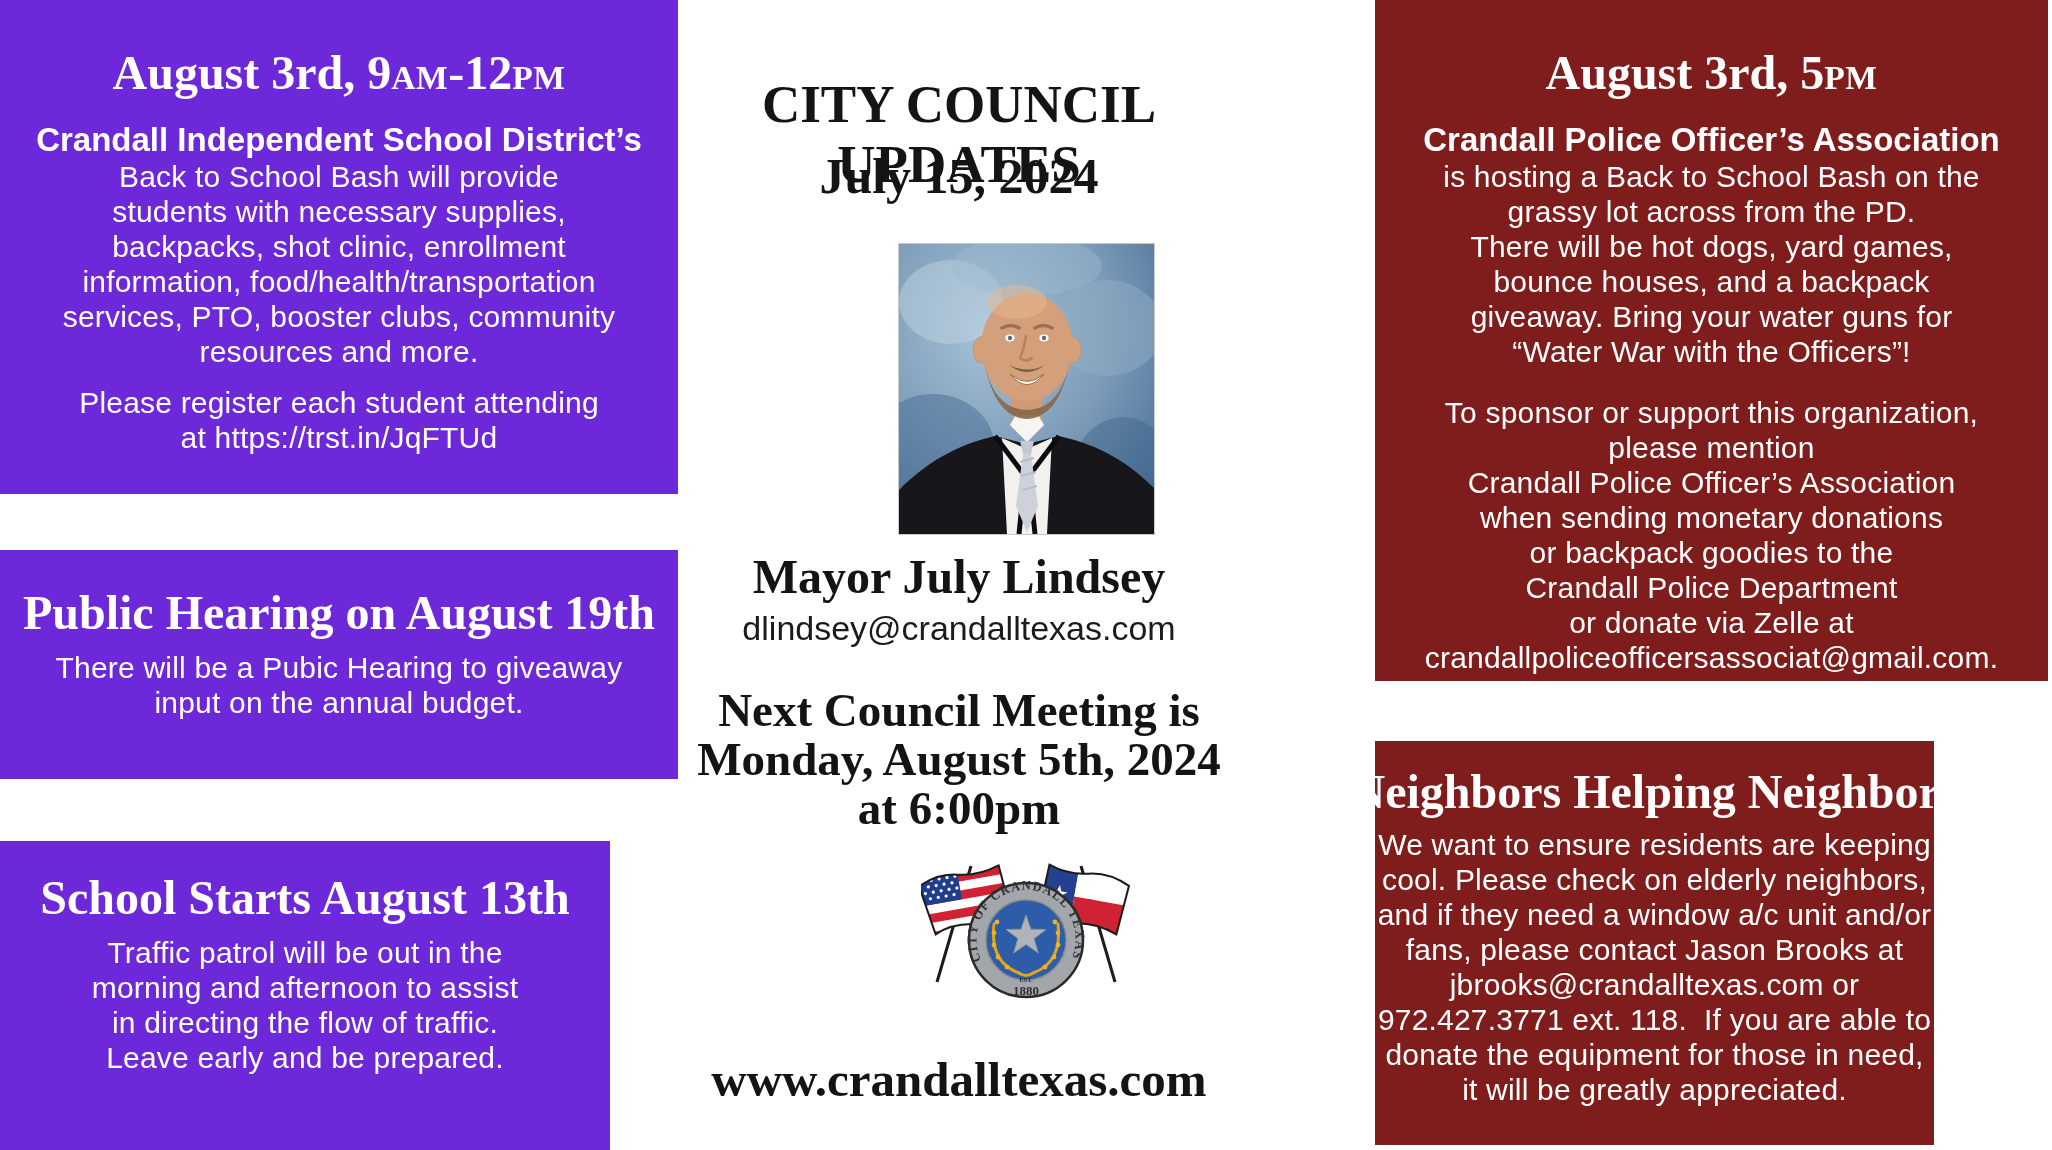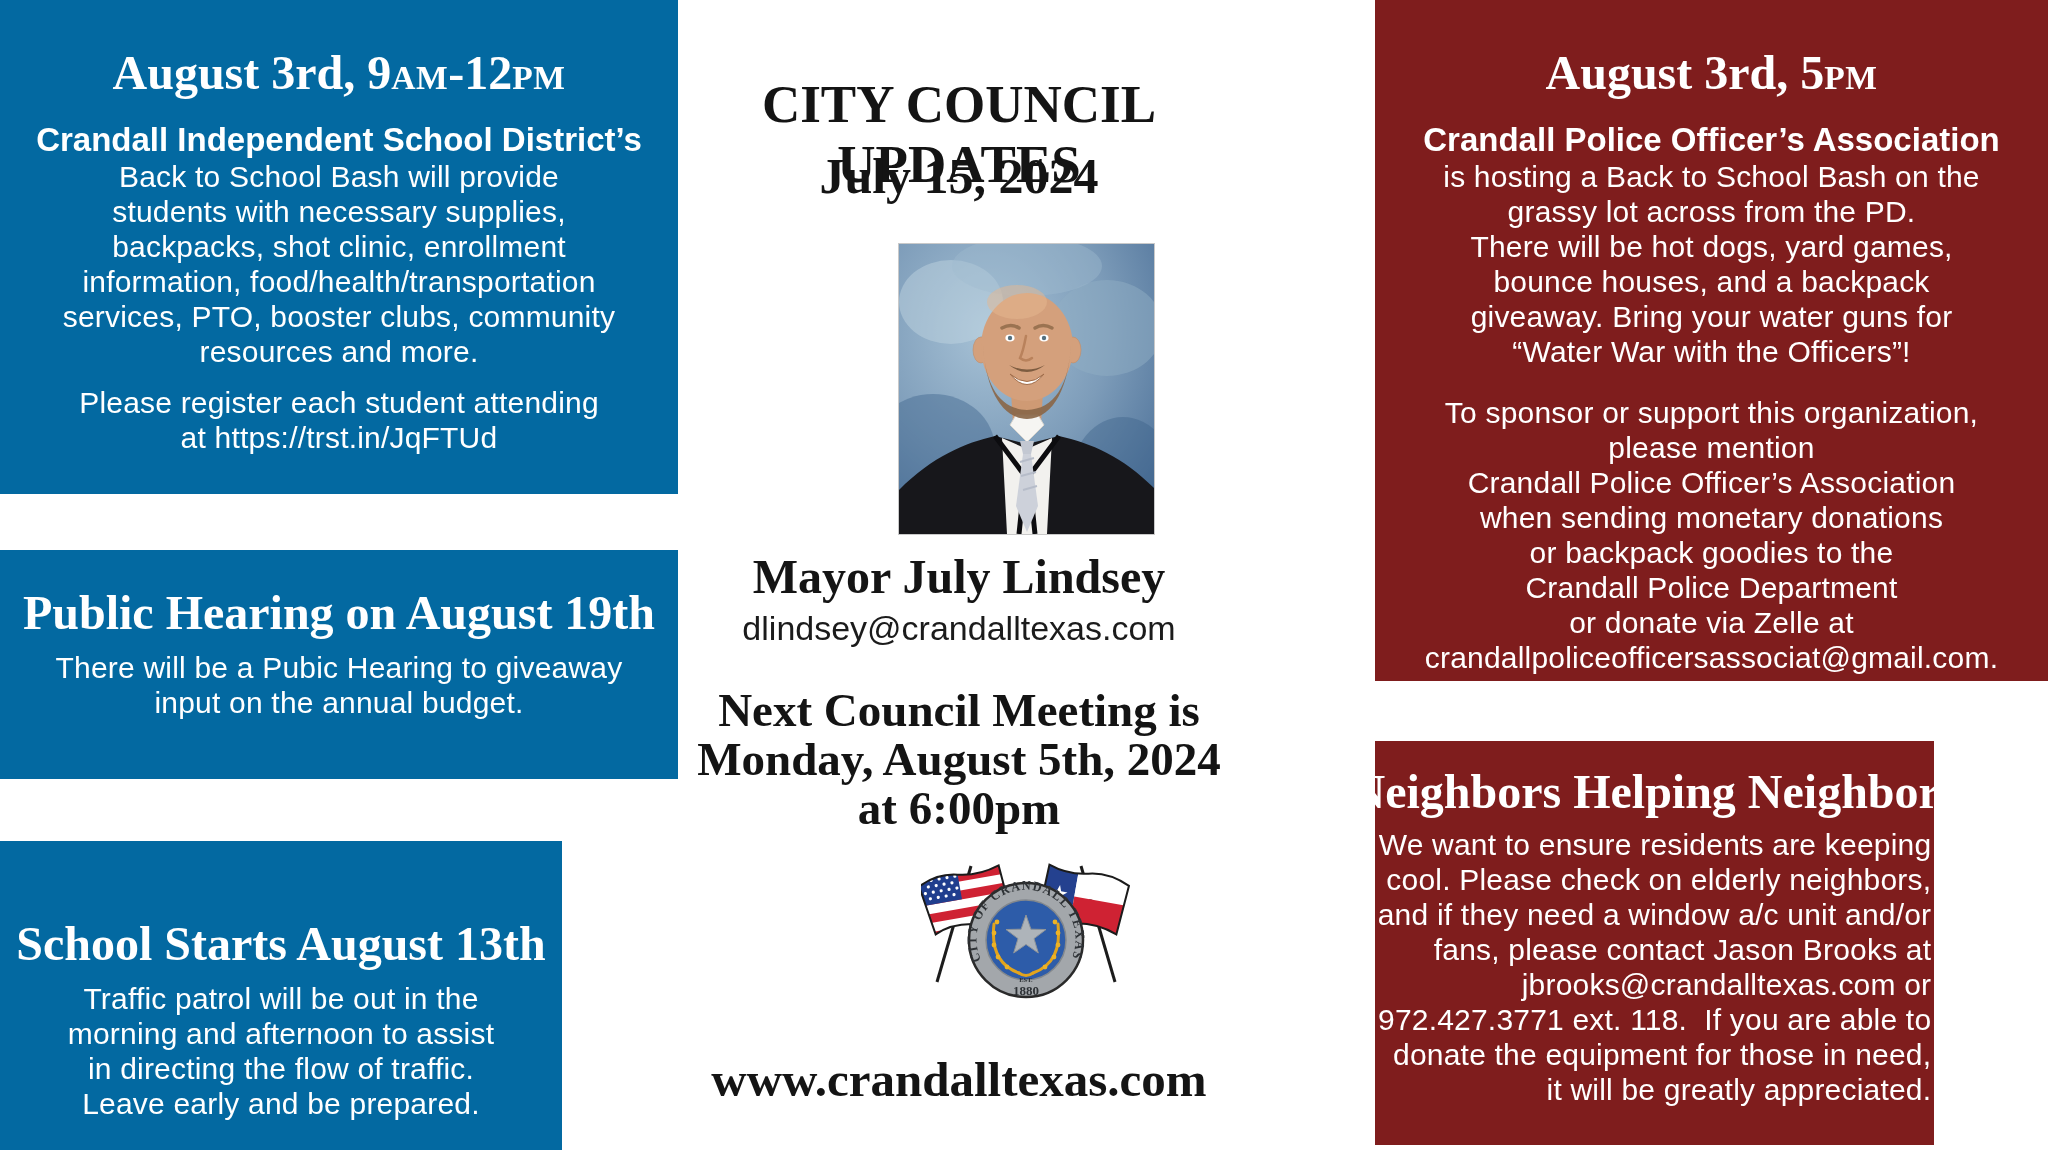--- a/index.html
+++ b/index.html
@@ -6,21 +6,21 @@
   .stage {
     position:relative; width:2052px; height:1150px;
     background:#ffffff; overflow:hidden;
     font-family:"Liberation Sans", sans-serif;
   }
   .panel {
     position:absolute; color:#ffffff; text-align:center;
     display:flex; flex-direction:column; align-items:center;
     box-sizing:border-box;
   }
-  .red  { background:#0369a1; }
+  .red  { background:#6d28d9; }
   .blue { background:#7f1d1d; }
   .panel-heading {
     font-family:"Liberation Serif", serif; font-weight:700;
     font-size:48px; line-height:58px; white-space:nowrap;
   }
   .panel-heading .sc { font-size:0.70em; letter-spacing:0.5px; }
   .panel-sub {
     font-family:"Liberation Sans", sans-serif; font-weight:700;
     font-size:33px; line-height:38px; white-space:pre-line;
   }
@@ -68,21 +68,21 @@
 at https://trst.in/JqFTUd</div>
   </div>
 
   <div class="panel red" style="left:0;top:550px;width:678px;height:229px;padding-top:34px;">
     <div class="panel-heading">Public Hearing on August 19th</div>
     <div class="gap8"></div>
     <div class="panel-body">There will be a Pubic Hearing to giveaway
 input on the annual budget.</div>
   </div>
 
-  <div class="panel red" style="left:0;top:841px;width:562px;height:309px;padding-top:74px;">
+  <div class="panel red" style="left:0;top:841px;width:610px;height:309px;padding-top:28px;">
     <div class="panel-heading">School Starts August 13th</div>
     <div class="gap8"></div>
     <div class="panel-body">Traffic patrol will be out in the
 morning and afternoon to assist
 in directing the flow of traffic.
 Leave early and be prepared.</div>
   </div>
 
   <div class="ctext title">CITY COUNCIL UPDATES</div>
   <div class="ctext date">July 15, 2024</div>
@@ -237,21 +237,21 @@
     <div class="panel-body">To sponsor or support this organization,
 please mention
 Crandall Police Officer’s Association
 when sending monetary donations
 or backpack goodies to the
 Crandall Police Department
 or donate via Zelle at
 crandallpoliceofficersassociat@gmail.com.</div>
   </div>
 
-  <div class="panel blue" style="left:1375px;top:741px;width:559px;height:404px;padding-top:22px;text-align:right;">
+  <div class="panel blue" style="left:1375px;top:741px;width:559px;height:404px;padding-top:22px;">
     <div class="panel-heading">Neighbors Helping Neighbors</div>
     <div class="gap6"></div>
     <div class="panel-body">We want to ensure residents are keeping
 cool. Please check on elderly neighbors,
 and if they need a window a/c unit and/or
 fans, please contact Jason Brooks at
 jbrooks@crandalltexas.com or
 972.427.3771 ext. 118.&nbsp; If you are able to
 donate the equipment for those in need,
 it will be greatly appreciated.</div>

